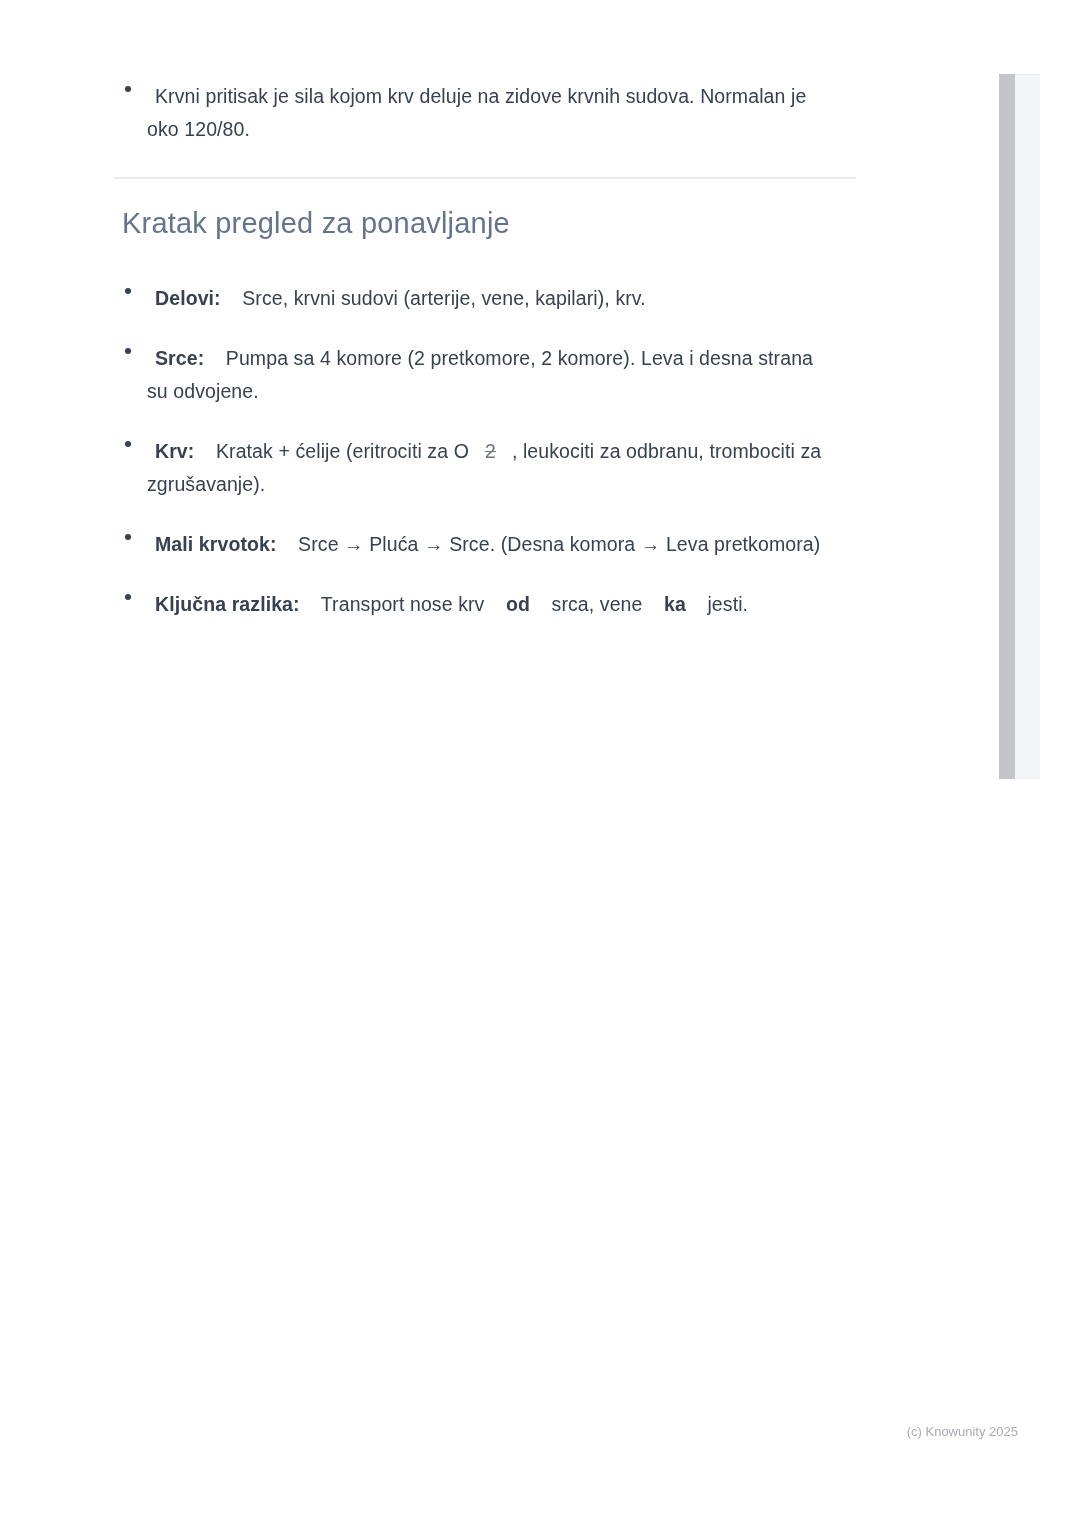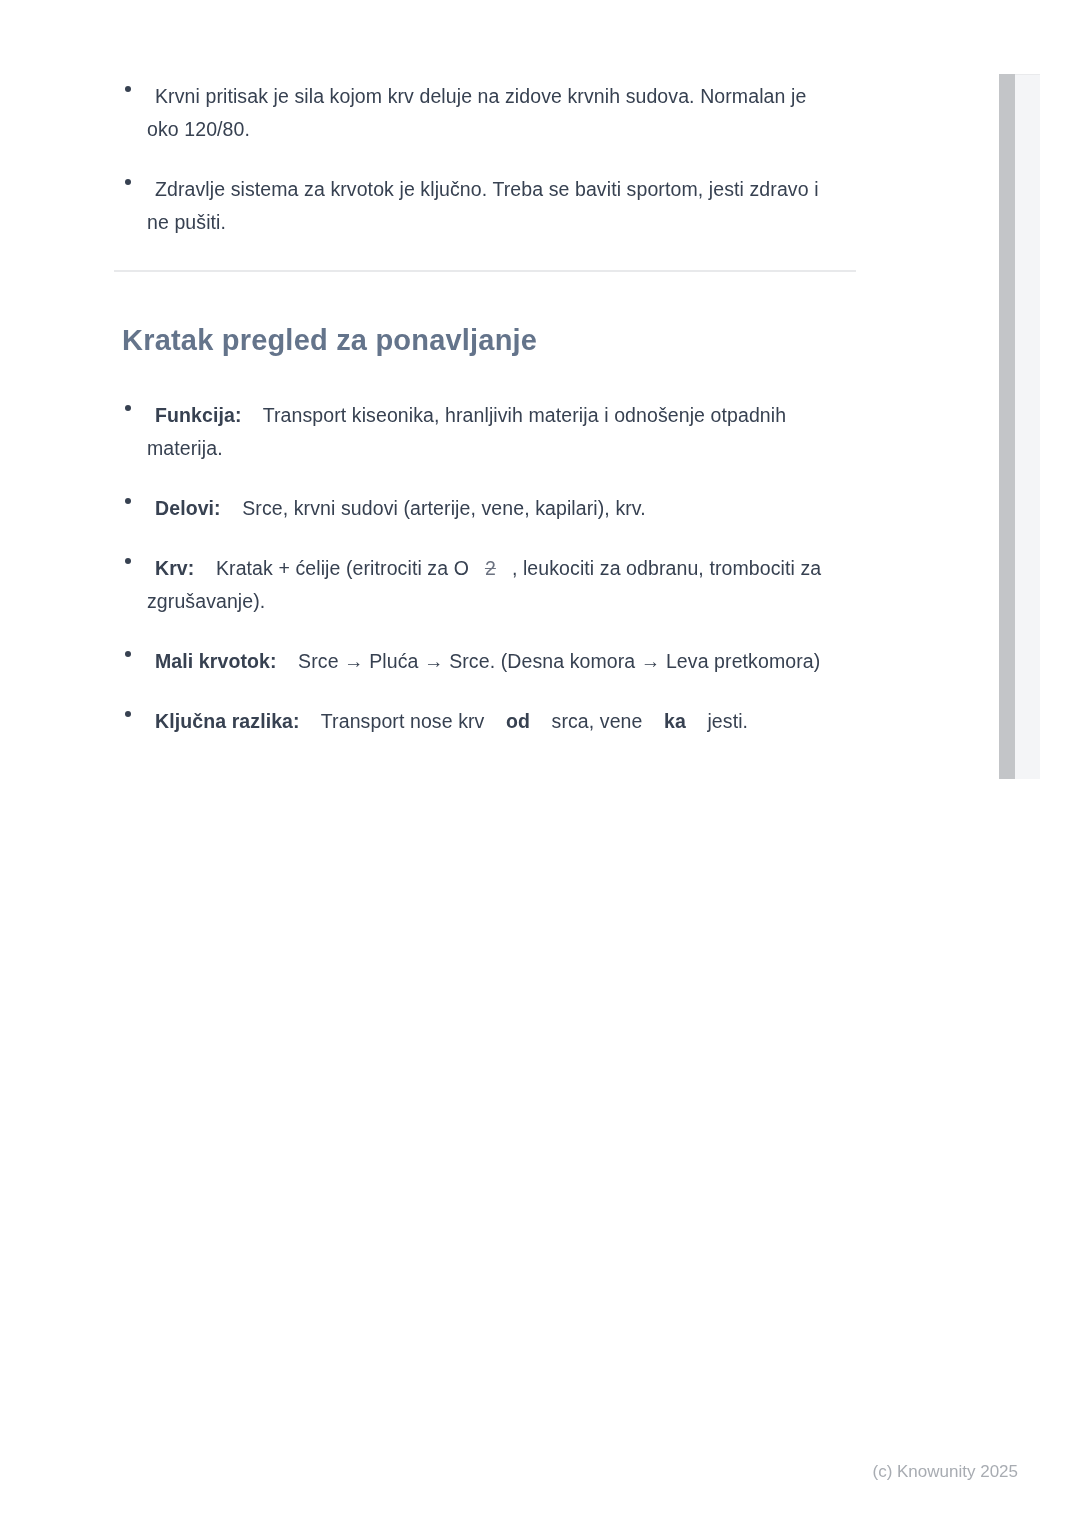--- a/index.html
+++ b/index.html
@@ -63,24 +63,23 @@
     text-decoration: line-through;
     color: var(--strike-text);
   }
   hr.divider {
     border: 0;
     border-top: 2px solid var(--divider);
     margin: 23px 0 0 0;
     width: 742px;
   }
   h2.heading {
-    margin-top: 24px;
     font-size: 29px;
     line-height: 40px;
-    font-weight: 700;
+    font-weight: 400;
     color: var(--heading-text);
     letter-spacing: 0.2px;
   }
   .side-strip {
     position: absolute;
     left: 975px;
     top: 50px;
     width: 57px;
     height: 721px;
     display: flex;
@@ -92,45 +91,44 @@
   }
   .side-track {
     flex: 1;
     height: 100%;
     background: var(--strip-track);
     border-top: 1px solid #e9eaec;
   }
   .footer {
     position: absolute;
     right: 70px;
-    top: 1438px;
-    font-size: 17px;
+    top: 1398px;
+    font-size: 13px;
     line-height: 20px;
     color: var(--footer-text);
   }
 </style>
 </head>
 <body>
 
 <div class="page">
 
   <div class="content">
 
     <ul class="bullets top">
         <li><span>Krvni pritisak je sila kojom krv deluje na zidove krvnih sudova. Normalan je oko 120/80.</span></li>
-        <li><span>Zdravlje sistema za krvotok je ključno. Treba se baviti sportom, jesti zdravo i ne pušiti.</span></li>
       </ul>
 
     <hr class="divider">
 
     <h2 class="heading">Kratak pregled za ponavljanje</h2>
 
     <ul class="bullets summary">
-        <li><span class="b">Funkcija:</span><span> Transport kiseonika, hranljivih materija i odnošenje otpadnih materija.</span></li>
         <li><span class="b">Delovi:</span><span> Srce, krvni sudovi (arterije, vene, kapilari), krv.</span></li>
+        <li><span class="b">Srce:</span><span> Pumpa sa 4 komore (2 pretkomore, 2 komore). Leva i desna strana su odvojene.</span></li>
         <li><span class="b">Krv:</span><span> Kratak + ćelije (eritrociti za O</span><span class="strike">2</span><span>, leukociti za odbranu, trombociti za zgrušavanje).</span></li>
         <li><span class="b">Mali krvotok:</span><span> Srce → Pluća → Srce. (Desna komora → Leva pretkomora)</span></li>
         <li><span class="b">Ključna razlika:</span><span> Transport nose krv </span><span class="b">od</span><span> srca, vene </span><span class="b">ka</span><span> jesti.</span></li>
       </ul>
 
   </div>
 
   <div class="side-strip">
     <div class="side-thumb"></div>
     <div class="side-track"></div>

